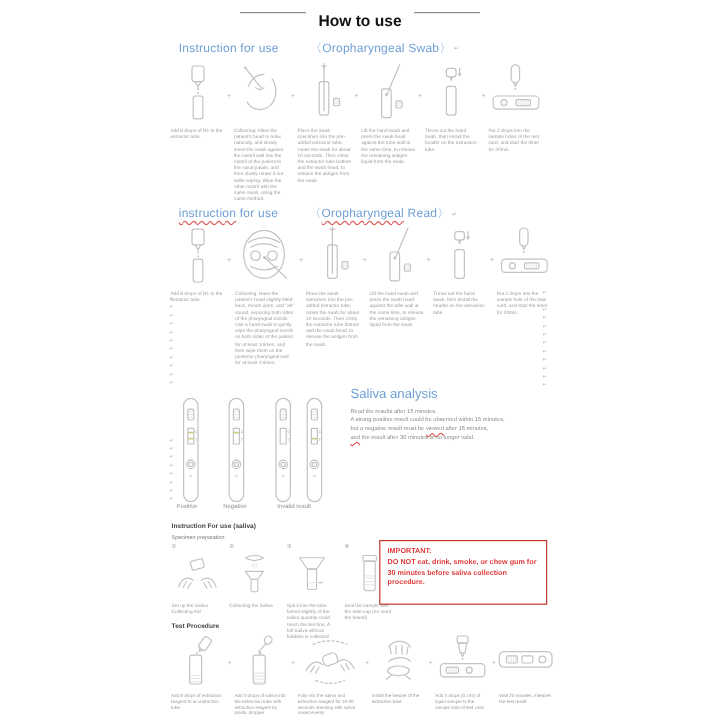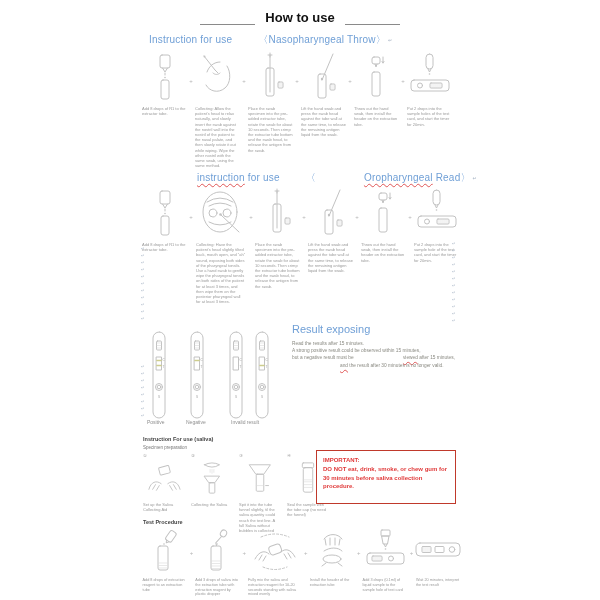--- a/index.html
+++ b/index.html
@@ -1,27 +1,27 @@
 <!DOCTYPE html>
 <html><head>
 <meta charset="utf-8">
 <style>
   html,body{margin:0;padding:0;background:#fff;}
   #page{position:relative;width:600px;height:600px;background:#ffffff;overflow:hidden;
         font-family:"Liberation Sans", sans-serif;color:#333;}
 
   
-  .title-wrap{position:absolute;top:10px;left:0;width:600px;display:flex;align-items:flex-end;justify-content:center;gap:10px;}
+  .title-wrap{position:absolute;top:10px;left:0;width:600px;display:flex;align-items:flex-start;justify-content:center;gap:10px;}
   .title-rule{width:55px;height:0;border-top:1px solid #8a8a8a;}
   .title-text{font-size:13px;font-weight:bold;color:#111;}
 
   
   .sec-head{position:absolute;font-size:10px;color:#6f9fd6;letter-spacing:.2px;}
   .sec-head .gap{display:inline-block;width:26px;}
-  .sp-err{text-decoration:underline wavy #e05555;text-decoration-thickness:1px;text-underline-offset:2px;margin-left:48px;}
+  .sp-err{text-decoration:underline wavy #e05555;text-decoration-thickness:1px;text-underline-offset:2px;}
   .pmark{color:#a9b6c6;font-size:5px;vertical-align:middle;margin-left:2px;}
 
   
   .steps-row{position:absolute;display:flex;align-items:flex-start;}
   .step{width:45px;display:flex;flex-direction:column;align-items:center;}
   .step .illus{height:50px;display:flex;align-items:center;justify-content:center;}
   .plus{width:8px;text-align:center;padding-top:26px;font-size:6px;color:#b5b5b5;}
   .cap{font-size:4px;line-height:5.2px;color:#9a9a9a;width:45px;text-align:left;margin-top:4px;}
 
   svg.illus-svg *{fill:none;stroke:#c2c2c2;stroke-width:1;stroke-linecap:round;stroke-linejoin:round;}
@@ -65,21 +65,21 @@
 
 <div id="page">
 
   <div class="title-wrap">
     <div class="title-rule"></div>
     <div class="title-text">How to use</div>
     <div class="title-rule"></div>
   </div>
 
   <div class="sec-head" style="left:149px;top:33px;">
-    <span>Instruction for use</span><span class="gap"></span><span>〈Nasopharyngeal Throw〉</span><span class="pmark">↵</span>
+    <span>Instruction for use</span><span class="gap"></span><span>〈Oropharyngeal Swab〉</span><span class="pmark">↵</span>
   </div>
 
   <div class="steps-row" style="left:142px;top:52px;width:318px;">
     <div class="step">
       <div class="illus">
           <svg class="illus-svg" width="30" height="50" viewBox="0 0 30 50">
         <rect x="10" y="3" width="10" height="13" rx="2"></rect>
             <path d="M12.5 16 L15 20 L17.5 16"></path>
             <line x1="15" y1="21" x2="15" y2="23"></line>
             <circle class="dot" cx="15" cy="25.5" r="0.8"></circle>
@@ -330,21 +330,21 @@
       <circle cx="7" cy="56" r="3.5"></circle>
         <circle cx="7" cy="56" r="1.8"></circle>
       <text class="svgtxt" x="6" y="66.5">S</text>
     </svg>
   </div>
   <div class="res-label" style="left:147px;">Positive</div>
   <div class="res-label" style="left:186px;">Negative</div>
   <div class="res-label" style="left:231px;">Invalid result</div>
 
   <div class="result-block">
-    <div class="result-head">Result exposing</div>
+    <div class="result-head">Saliva analysis</div>
     <div class="result-line">Read the results after 15 minutes.</div>
     <div class="result-line">A strong positive result could be observed within 15 minutes,</div>
     <div class="result-line"><span>but a negative result must be </span><span class="sp-err">viewed</span><span> after 15 minutes,</span></div>
     <div class="result-line"><span class="sp-err">and</span><span> the result after 30 minutes is no longer valid.</span></div>
   </div>
 
   <div class="bold-head" style="left:143px;top:436px;">Instruction For use (saliva)</div>
   <div class="sub-head" style="left:143px;top:445px;">Specimen preparation</div>
 
   <div class="steps-row" style="left:143px;top:453px;">

